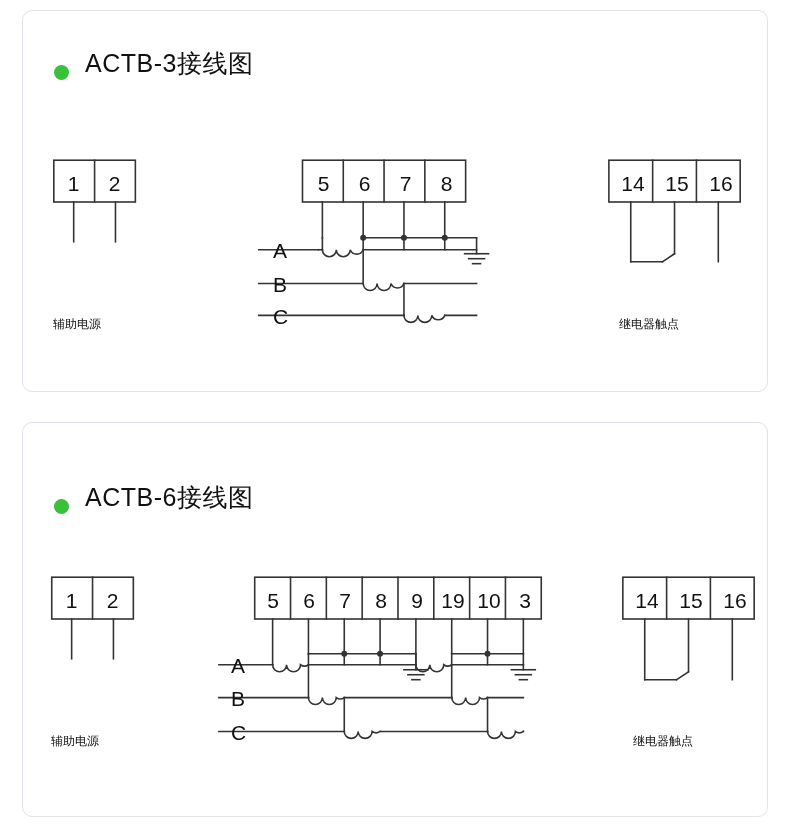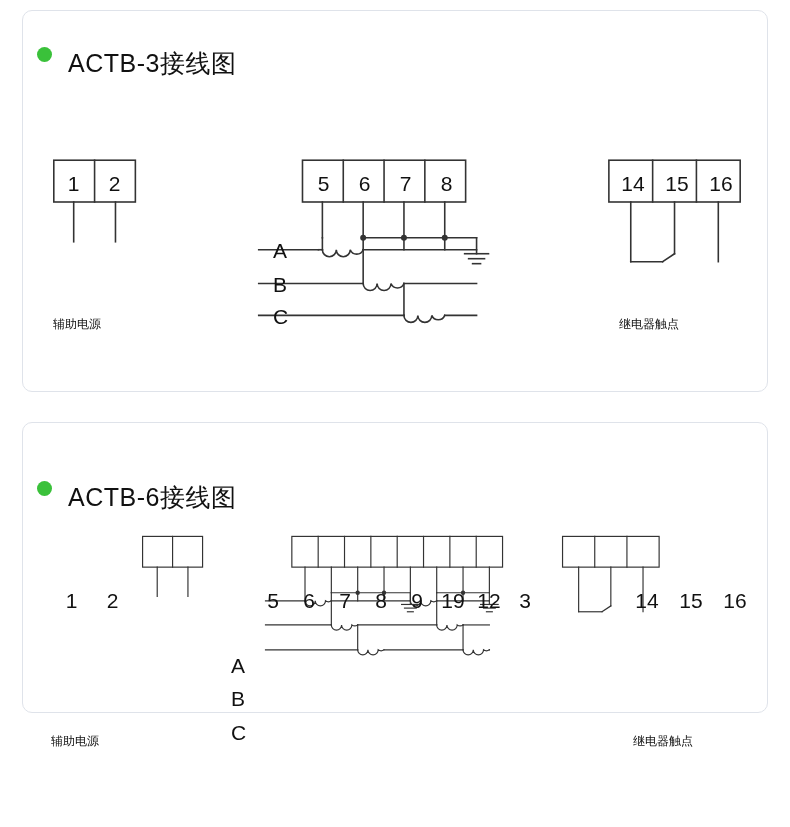--- a/index.html
+++ b/index.html
@@ -18,27 +18,27 @@
   .panel {
     position: absolute;
     left: 22px;
     width: 746px;
     border: 1px solid #dfe3ea;
     border-radius: 10px;
     background: #ffffff;
     box-sizing: border-box;
   }
   #panel-1 { top: 10px; height: 382px; }
-  #panel-2 { top: 422px; height: 291px; }
+  #panel-2 { top: 422px; height: 395px; }
 
   .panel-head {
     position: absolute;
-    left: 14px;
+    left: 31px;
     display: flex;
-    align-items: flex-start;
+    align-items: flex-end;
   }
   #panel-1 .panel-head { top: 36px; }
   #panel-2 .panel-head { top: 58px; }
 
   .bullet {
     width: 15px;
     height: 15px;
     border-radius: 50%;
     background: #3ac13a;
     margin-right: 16px;
@@ -271,21 +271,21 @@
 
   <div class="term-num" style="left:28px;  top:166px; width:41px;">1</div>
   <div class="term-num" style="left:69px;  top:166px; width:41px;">2</div>
 
   <div class="term-num" style="left:232px; top:166px; width:36px;">5</div>
   <div class="term-num" style="left:268px; top:166px; width:36px;">6</div>
   <div class="term-num" style="left:304px; top:166px; width:36px;">7</div>
   <div class="term-num" style="left:340px; top:166px; width:36px;">8</div>
   <div class="term-num" style="left:376px; top:166px; width:36px;">9</div>
   <div class="term-num" style="left:412px; top:166px; width:36px;">19</div>
-  <div class="term-num" style="left:448px; top:166px; width:36px;">12</div>
+  <div class="term-num" style="left:448px; top:166px; width:36px;">10</div>
   <div class="term-num" style="left:484px; top:166px; width:36px;">3</div>
 
   <div class="term-num" style="left:602px; top:166px; width:44px;">14</div>
   <div class="term-num" style="left:646px; top:166px; width:44px;">15</div>
   <div class="term-num" style="left:690px; top:166px; width:44px;">16</div>
 
   <div class="phase" style="left:208px; top:231px;">A</div>
   <div class="phase" style="left:208px; top:264px;">B</div>
   <div class="phase" style="left:208px; top:298px;">C</div>
 

